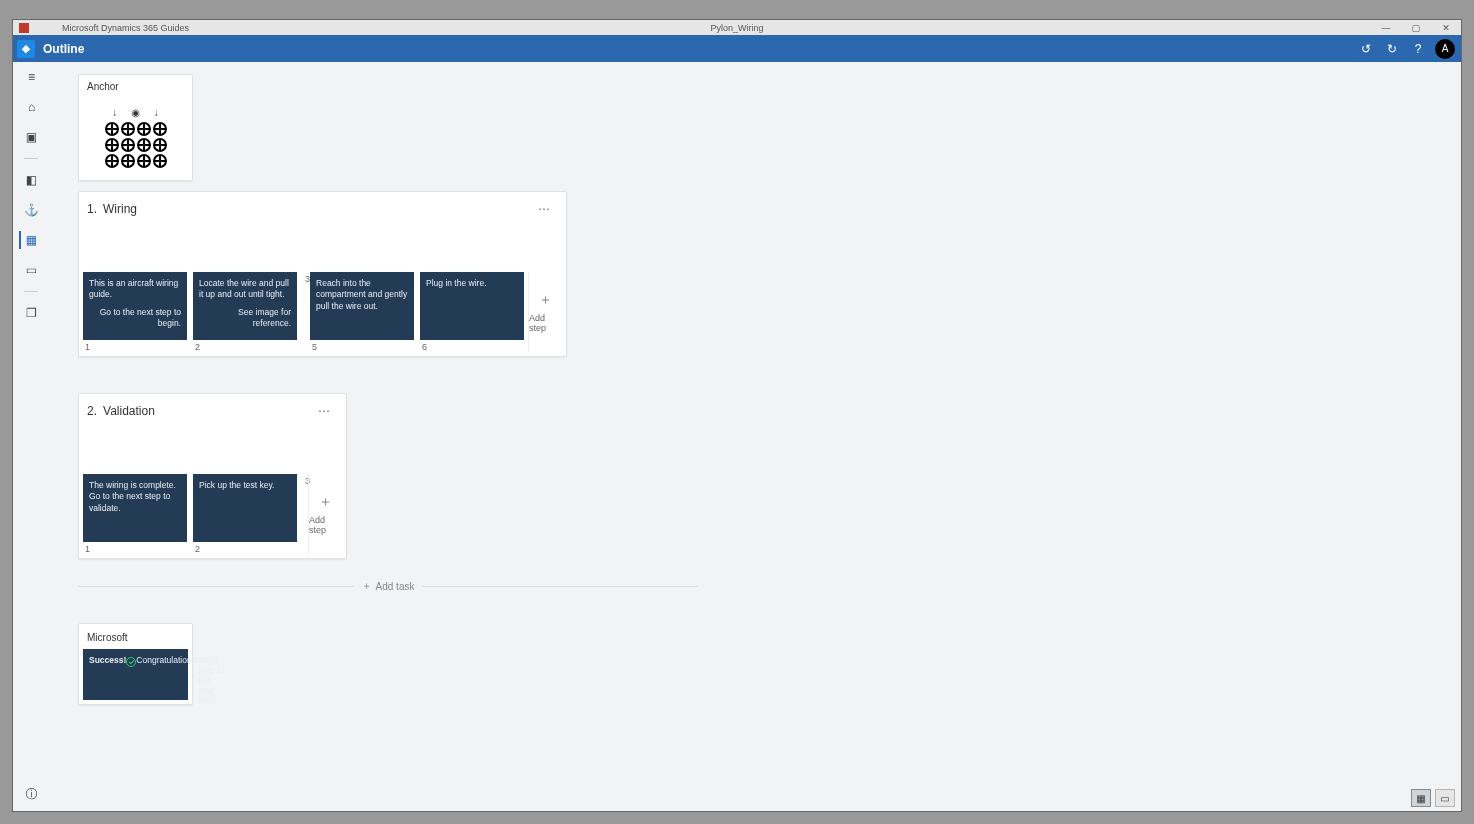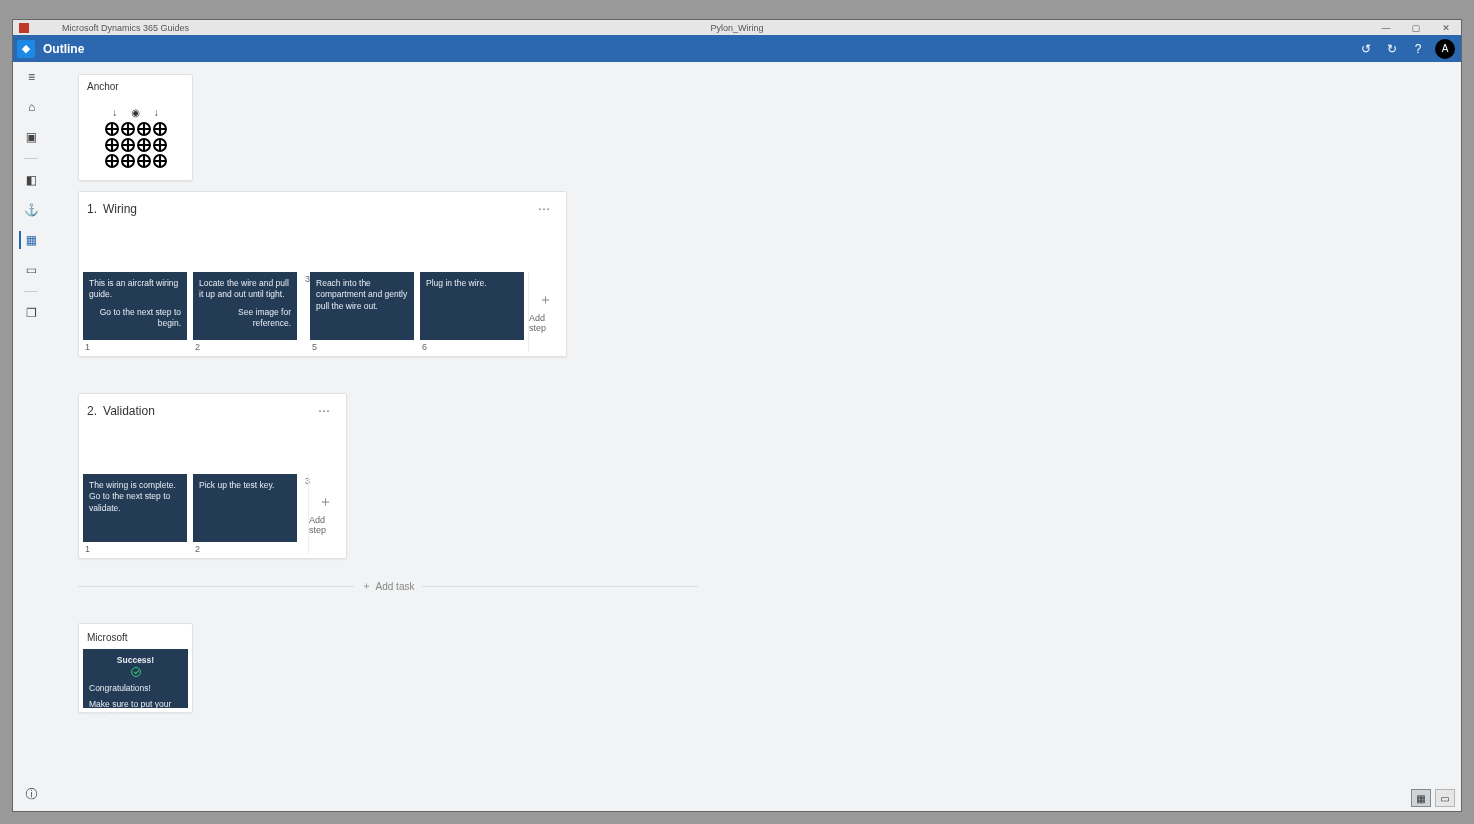--- a/index.html
+++ b/index.html
@@ -97,22 +97,22 @@
     content:""; flex:1; height:1px; background:#ddd;
   }
   .addtask-btn { padding: 0 8px; cursor:pointer; display:flex; align-items:center; gap:4px;}
   
   .comp-card {
     width: 115px; background:#fff; border:1px solid #e1e1e1; border-radius:2px;
     box-shadow: 0 1px 2px rgba(0,0,0,0.06); padding:4px;
   }
   .comp-card .hdr { font-size:10px; color:#333; padding:4px 4px 6px 4px;}
   .comp-body {
-    background:#243b56; color:#e8edf3; font-size:8.5px; padding:6px; height:59px;
-    display:flex; flex-direction:column; align-items:stretch;
+    background:#243b56; color:#e8edf3; font-size:8.5px; padding:6px; height:51px;
+    display:flex; flex-direction:row; align-items:stretch;
   }
   .comp-body .success { text-align:center; font-weight:600;}
   .comp-body .check { text-align:center; margin:2px 0 4px 0;}
   .check-circ { display:inline-block;width:10px;height:10px;border:1.5px solid #2ecc71;border-radius:50%;position:relative;}
   .check-circ::after{content:"";position:absolute;left:2px;top:2px;width:4px;height:2px;border-left:1.5px solid #2ecc71;border-bottom:1.5px solid #2ecc71;transform:rotate(-45deg);}
   .comp-body .congr { margin-bottom:6px;}
   
   .view-toggles {
     position:absolute; right:6px; bottom:4px; display:flex; gap:4px;
   }

